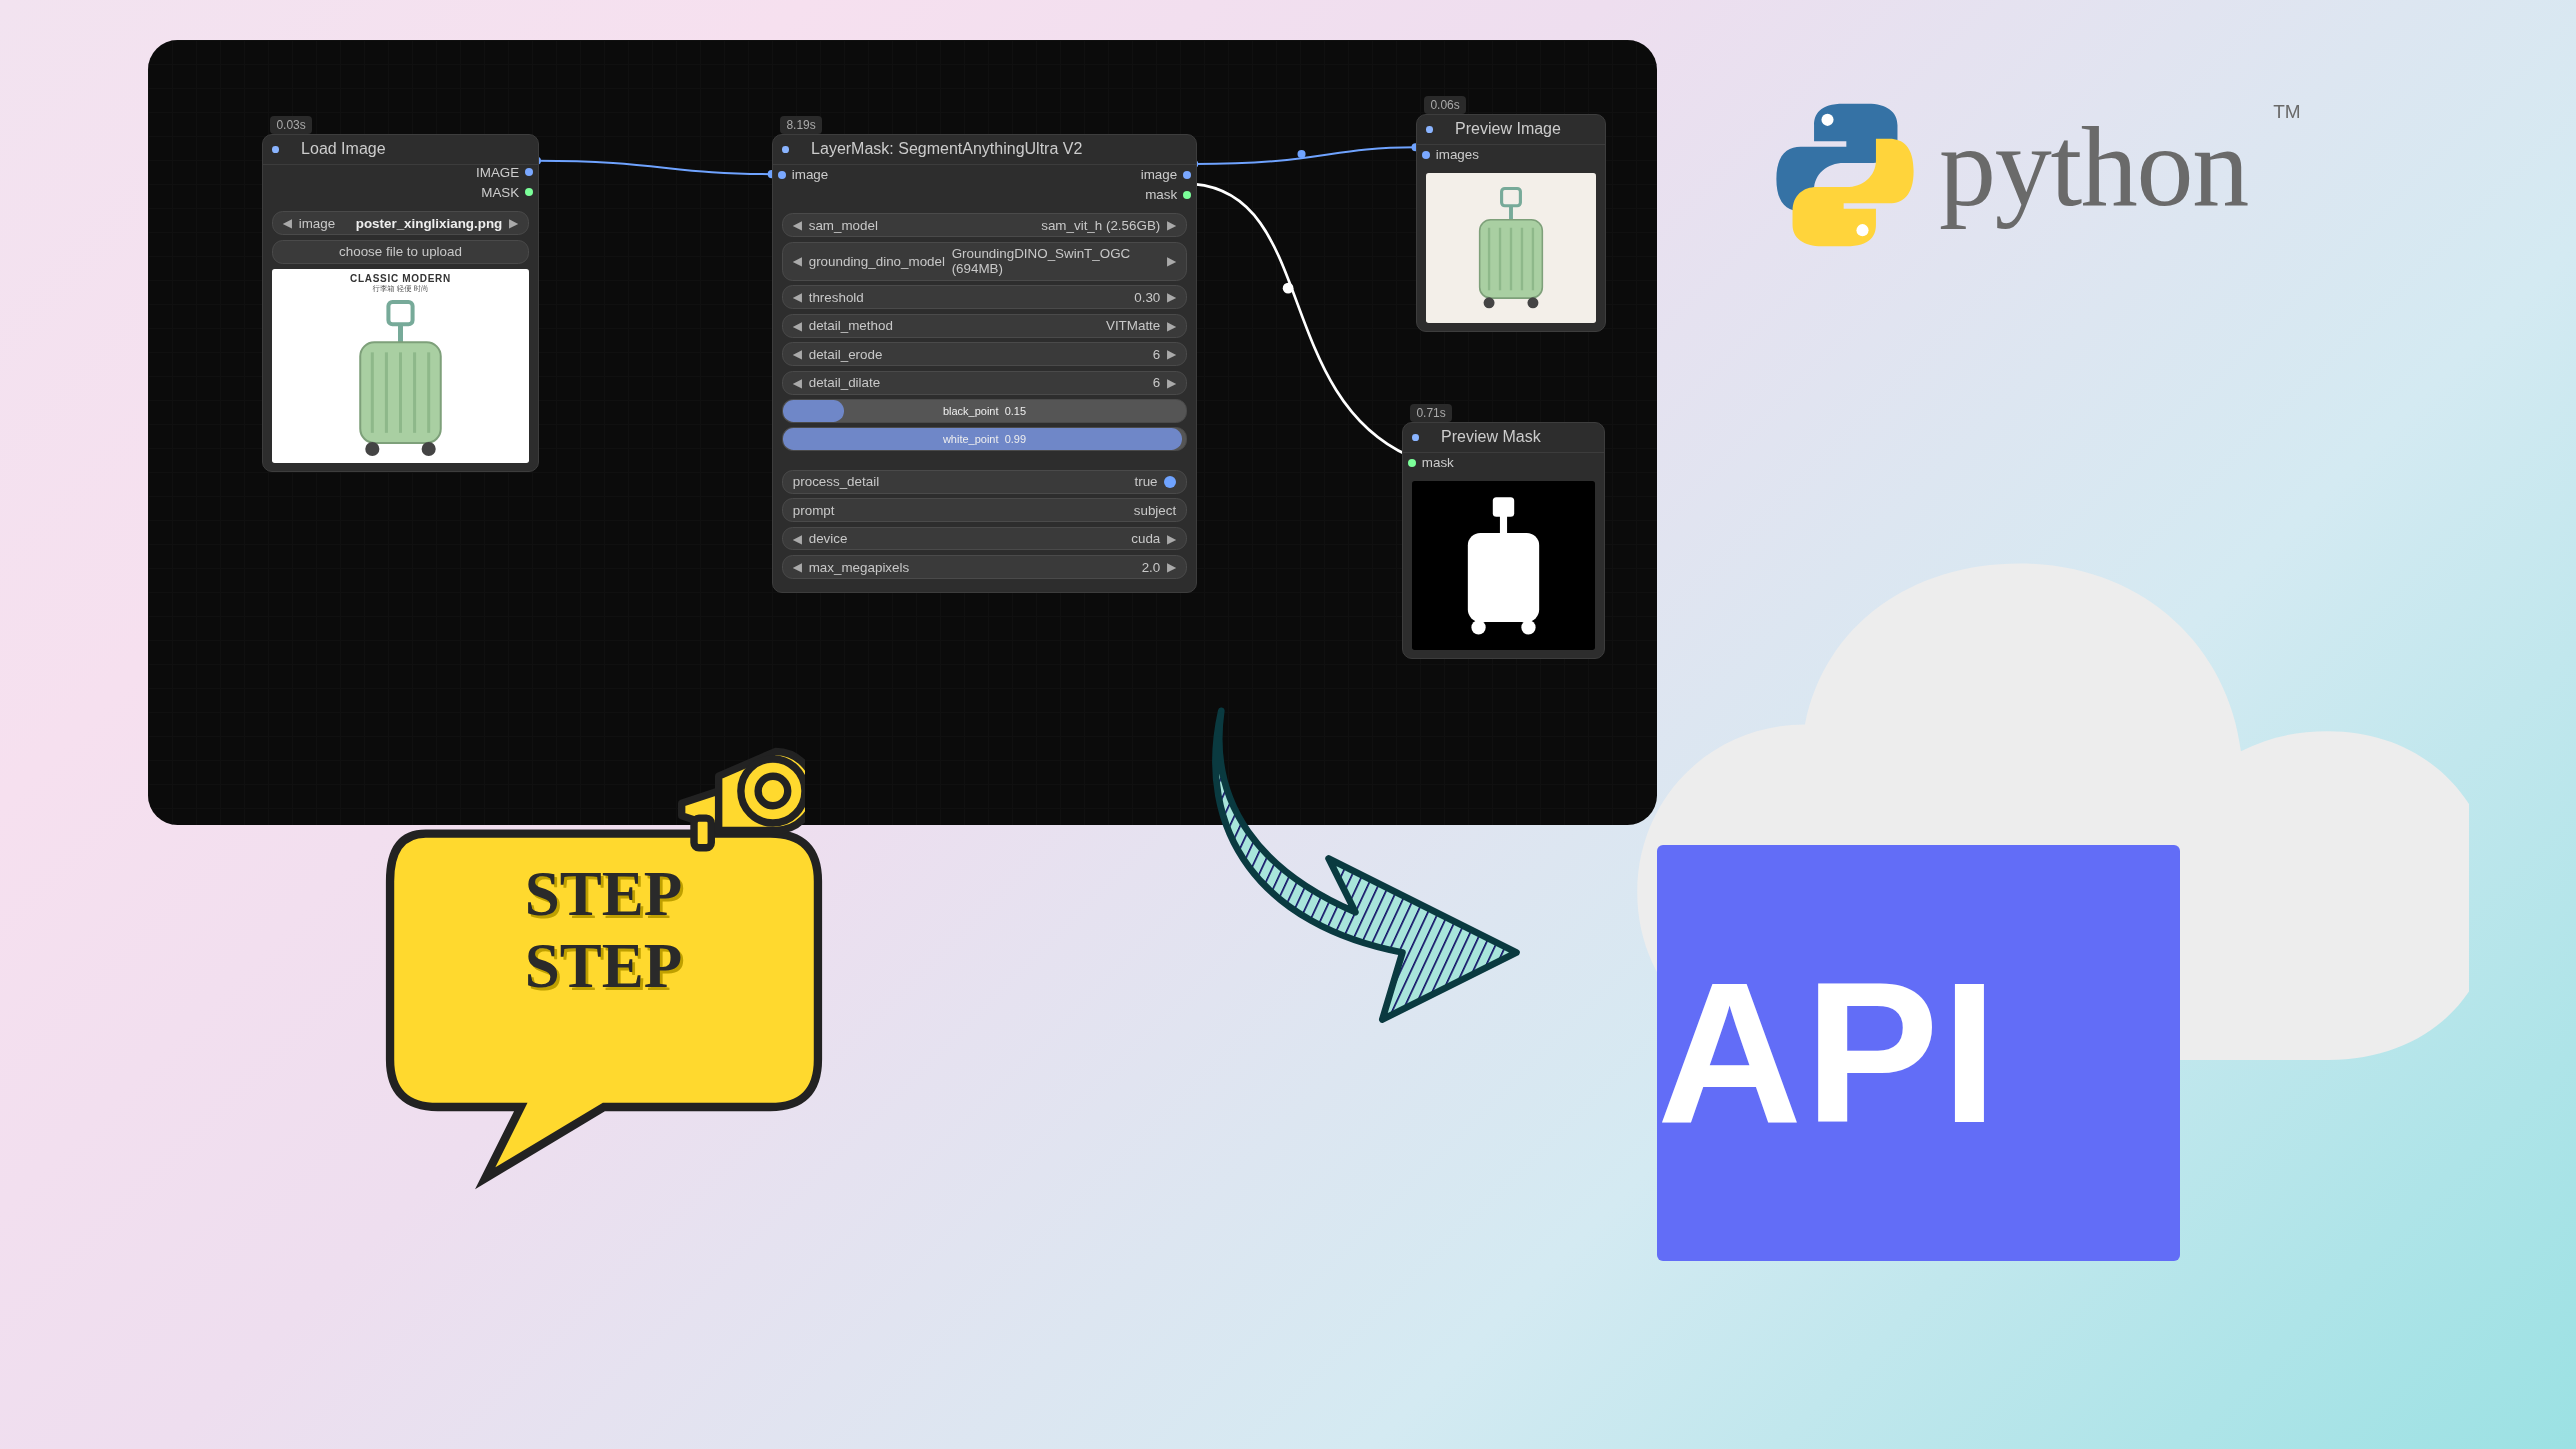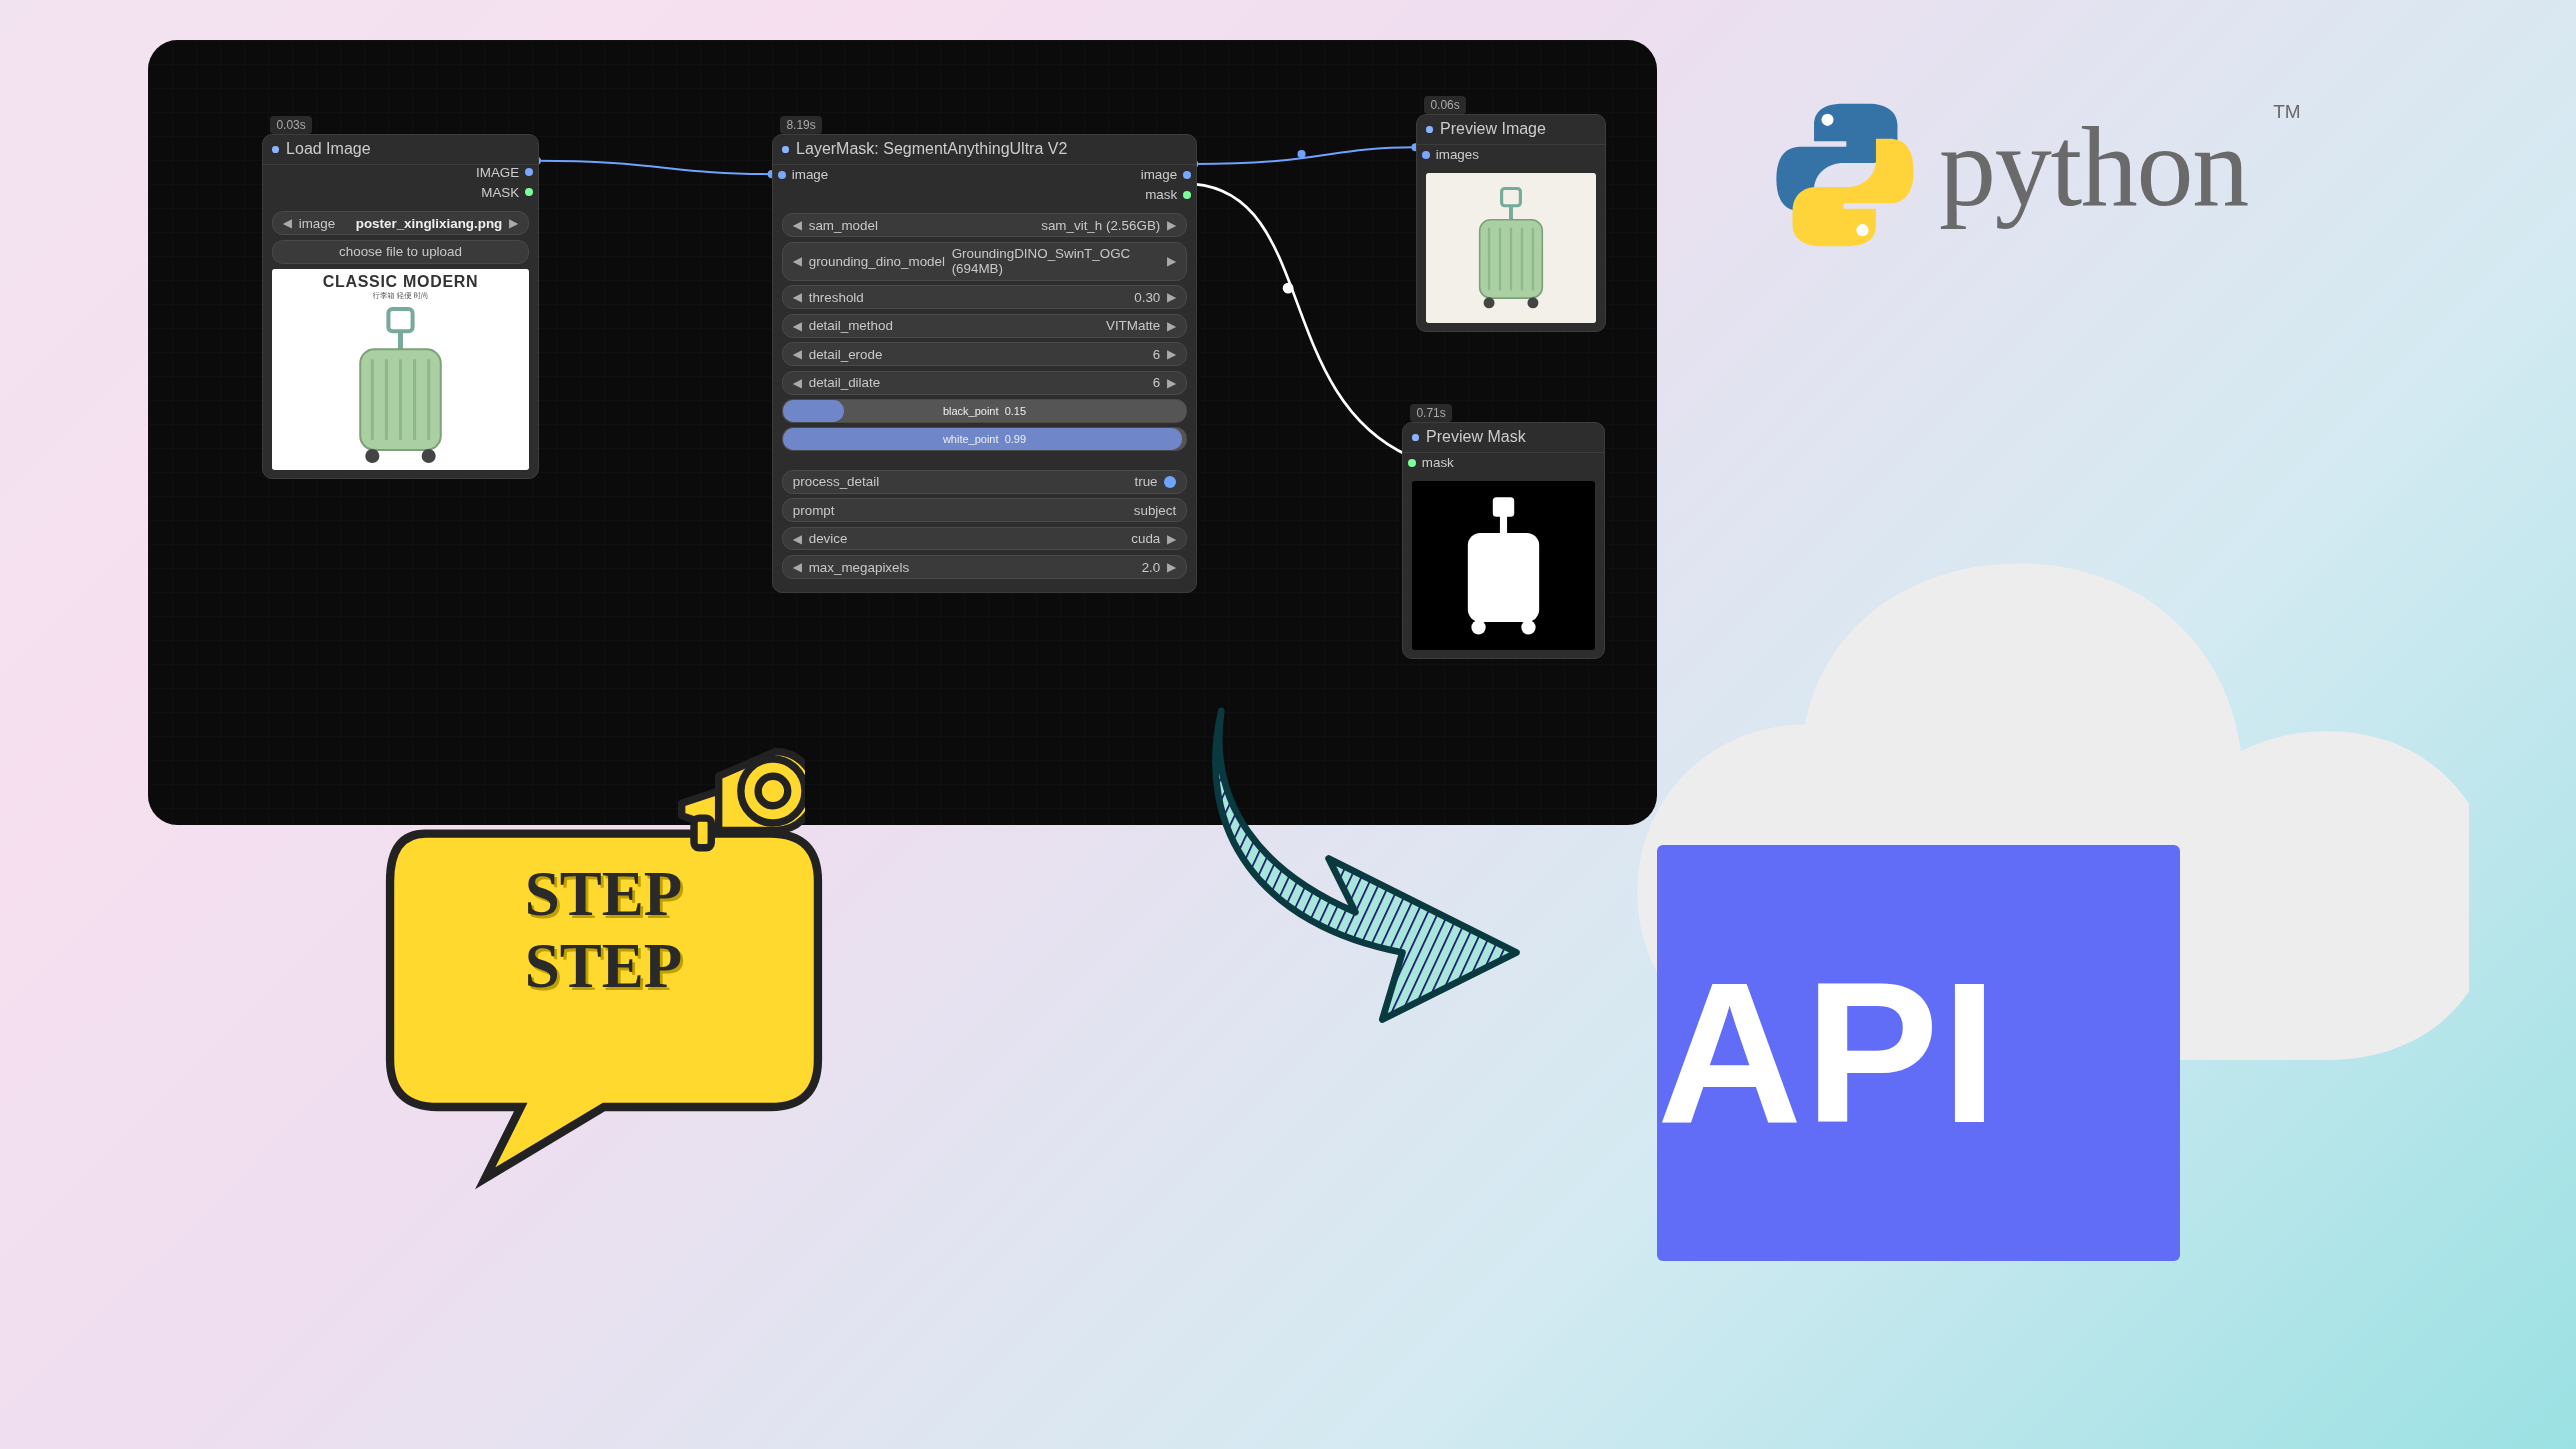--- a/index.html
+++ b/index.html
@@ -2,40 +2,40 @@
 <html style="font-size:10.7px"><head>
 <meta charset="utf-8">
 <style>
   html,body{margin:0;padding:0;width:2576px;height:1449px;overflow:hidden;font-family:Arial,Helvetica,sans-serif}
   .bg{width:2576px;height:1449px;background:linear-gradient(135deg,#f2e3f0 0%,#f6e0ef 20%,#eedeef 40%,#d4eaf2 70%,#9be1e3 100%);position:relative}
   
   .canvas{position:absolute;left:148px;top:40px;width:1509px;height:785px;background:#0b0b0b;border-radius:29.5px;overflow:hidden}
   .grid{position:absolute;inset:0;background-image:linear-gradient(#1a1a1a 0.7px,transparent 0.7px),linear-gradient(90deg,#1a1a1a 0.7px,transparent 0.7px);background-size:24px 24px;opacity:.35}
   
   .node{position:absolute;background:#2d2d2d;border:0.7px solid #3d3d3d;border-radius:10px;color:#bbb;font-size:14.8px}
-  .node .hdr{display:flex;align-items:center;gap:7px;padding:5.4px 9.4px;border-bottom:0.7px solid #3c3c3c;color:#ccc;font-size:16px}
+  .node .hdr{display:flex;align-items:center;gap:22px;padding:5.4px 9.4px;border-bottom:0.7px solid #3c3c3c;color:#ccc;font-size:16px}
   .node .hdr .dot{width:6.7px;height:6.7px;border-radius:50%;background:#8ab4ff}
   .node .body{padding:8px 9.4px}
   .row{display:flex;align-items:center;justify-content:space-between;gap:6.7px;background:#3a3a3a;border:0.7px solid #4a4a4a;border-radius:10.7px;padding:3.4px 9.4px;margin:4.7px 0;font-size:13.4px;color:#c8c8c8}
   .row .tri{font-size:12px;color:#aaa}
   .row.toggle .pill{background:#6fa3ff;width:12px;height:12px;border-radius:50%}
   .slider{background:#555;border:0.7px solid #4a4a4a;border-radius:10.7px;height:21.5px;position:relative;margin:4.7px 0;display:flex;align-items:center;justify-content:center}
   .slider .fill{position:absolute;left:0;top:0;bottom:0;background:#6f87c8;border-radius:10.7px}
   .slider .lbl{position:relative;font-size:11px;color:#eee}
   .badge{position:absolute;top:-19px;left:6.7px;background:#2a2a2a;color:#aaa;font-size:12px;padding:2px 6.7px;border-radius:4px}
   .ports{position:absolute;display:flex;flex-direction:column;gap:5.4px}
   .ports.right{right:-1.3px;align-items:flex-end}
   .ports.left{left:-1.3px;align-items:flex-end}
   .port{display:flex;align-items:center;gap:5.4px;font-size:13.4px;color:#ccc}
   .port .pd{width:8px;height:8px;border-radius:50%}
   .pd.img{background:#7aa8ff}
   .pd.mask{background:#7cff9a}
   
   .imgprev{background:#fff;border-radius:2.7px;margin-top:5.4px;padding:4px;display:flex;flex-direction:column;align-items:center}
-  .imgprev .cap{font-size:16px;color:#333;font-weight:bold;letter-spacing:0.7px}
+  .imgprev .cap{font-size:10px;color:#333;font-weight:bold;letter-spacing:0.7px}
   .imgprev .sub{font-size:7.4px;color:#555;margin-bottom:4px}
   
   .luggage{display:block}
   
   .pylogo{position:absolute;left:1771px;top:101px;display:flex;align-items:flex-start;gap:20px}
   .pytxt{font-family:Georgia,serif;font-size:114px;color:#6a6a6a;letter-spacing:-1.3px}
   .tm{font-size:19px;color:#6a6a6a;vertical-align:top;margin-left:5.4px}
   
   .cloud{position:absolute;left:1597px;top:550px;width:872px;height:671px}
   .api{position:absolute;left:1657px;top:845px;width:523px;height:416px;background:#626df7;border-radius:6px;display:flex;align-items:center;}

